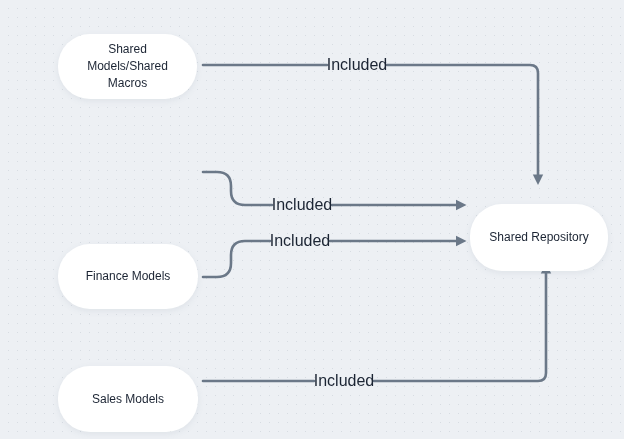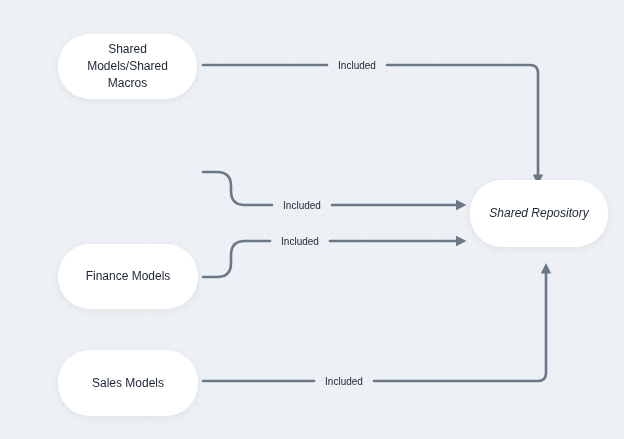--- a/index.html
+++ b/index.html
@@ -38,27 +38,27 @@
     font-weight: 500;
     line-height: 17px;
   }
   .node .node-label {
     display: block;
     max-width: 102px;
   }
   #node-shared-models   { left: 58px;  top: 34px;  width: 139px; height: 65px; }
   #node-marketing       { left: 58px;  top: 139px; width: 140px; height: 64px; }
   #node-finance         { left: 58px;  top: 244px; width: 140px; height: 65px; justify-content: center; }
-  #node-sales           { left: 58px;  top: 350px; width: 140px; height: 66px; }
-  #node-repository      { left: 470px; top: 180px; width: 138px; height: 67px; font-style: italic; }
+  #node-sales           { left: 58px;  top: 366px; width: 140px; height: 66px; }
+  #node-repository      { left: 470px; top: 204px; width: 138px; height: 67px; }
   .edge-label {
     position: absolute;
     transform: translate(-50%, -50%);
     color: #1b2433;
-    font-size: 10px;
+    font-size: 16px;
     font-weight: 500;
     white-space: nowrap;
   }
   #edge-label-shared    { left: 357px; top: 65px; }
   #edge-label-marketing { left: 302px; top: 205px; }
   #edge-label-finance   { left: 300px; top: 241px; }
   #edge-label-sales     { left: 344px; top: 381px; }
 </style>
 </head>
 <body>

